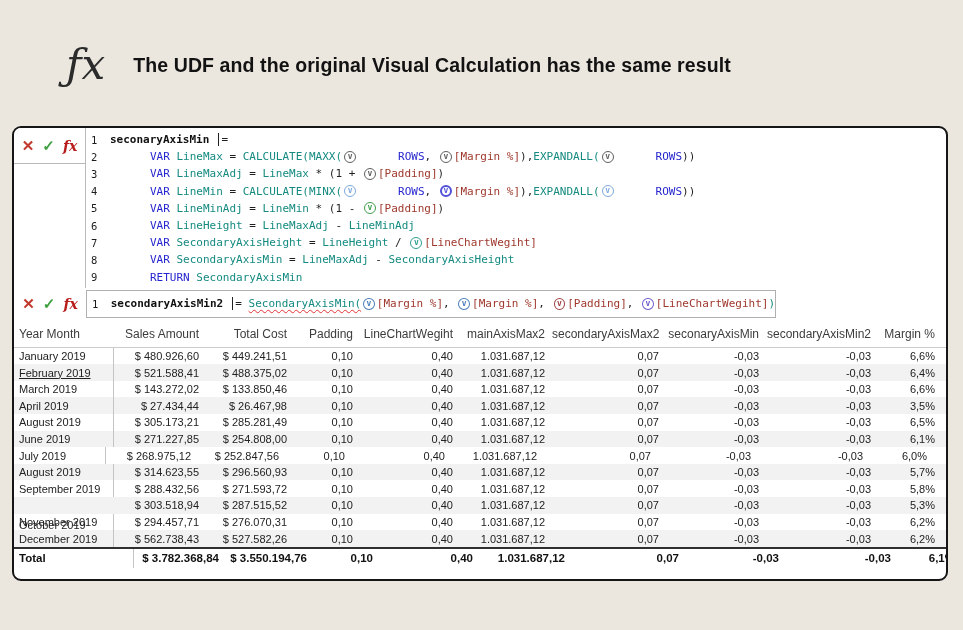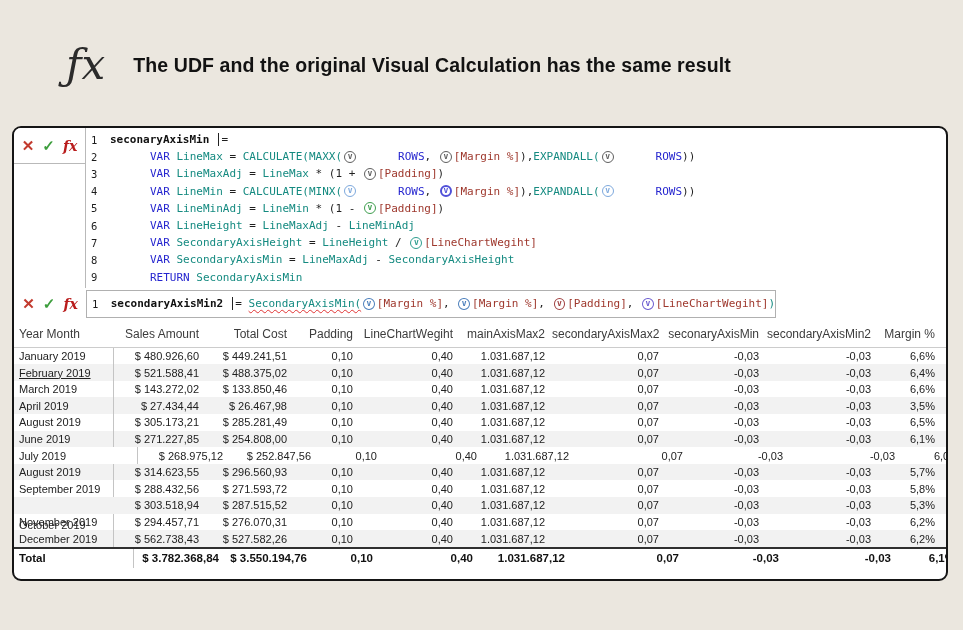--- a/index.html
+++ b/index.html
@@ -184,21 +184,21 @@
           <div class="cell right" style="width: 88px;">$ 254.808,00</div>
           <div class="cell right" style="width: 66px;">0,10</div>
           <div class="cell right" style="width: 100px;">0,40</div>
           <div class="cell right" style="width: 92px;">1.031.687,12</div>
           <div class="cell right" style="width: 114px;">0,07</div>
           <div class="cell right" style="width: 100px;">-0,03</div>
           <div class="cell right" style="width: 112px;">-0,03</div>
           <div class="cell right" style="width: 64px;">6,1%</div>
         </div>
         <div class="trow">
-          <div class="cell left c0" style="width: 124px;">July 2019</div>
+          <div class="cell left c0" style="width: 92px;">July 2019</div>
           <div class="cell right" style="width: 92px;">$ 268.975,12</div>
           <div class="cell right" style="width: 88px;">$ 252.847,56</div>
           <div class="cell right" style="width: 66px;">0,10</div>
           <div class="cell right" style="width: 100px;">0,40</div>
           <div class="cell right" style="width: 92px;">1.031.687,12</div>
           <div class="cell right" style="width: 114px;">0,07</div>
           <div class="cell right" style="width: 100px;">-0,03</div>
           <div class="cell right" style="width: 112px;">-0,03</div>
           <div class="cell right" style="width: 64px;">6,0%</div>
         </div>

